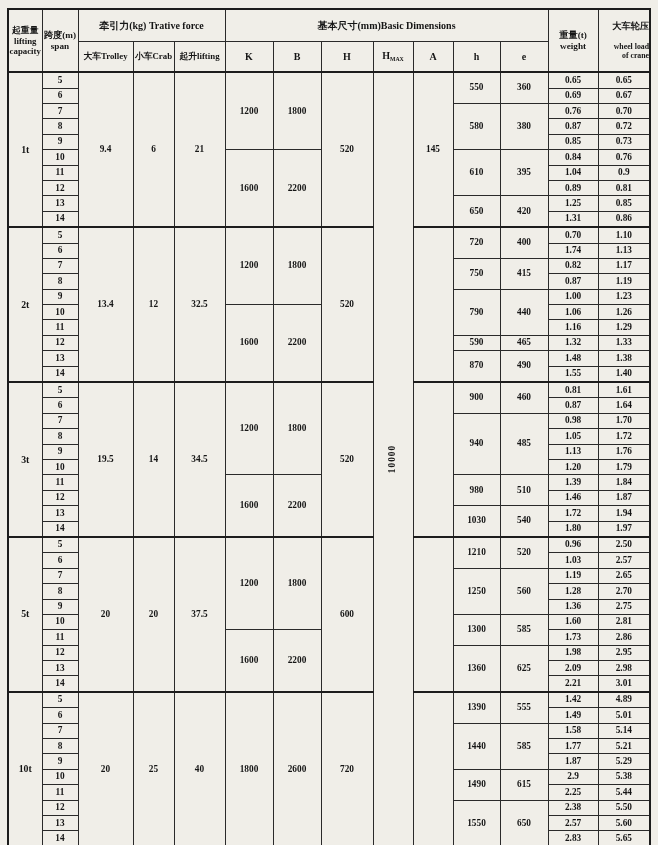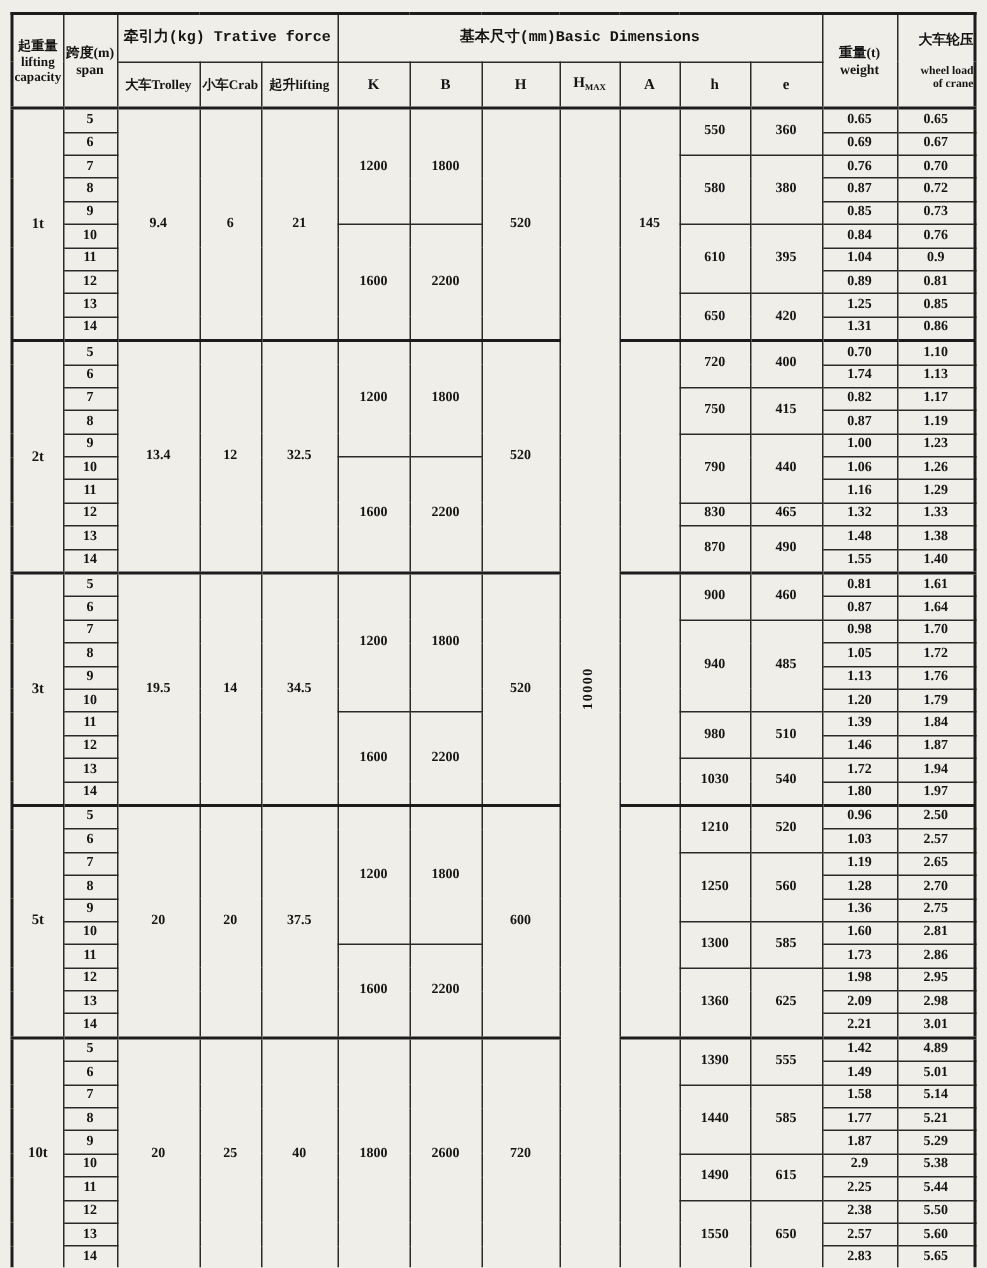--- a/index.html
+++ b/index.html
@@ -15,21 +15,21 @@
   table.spec{
     border-collapse:collapse;table-layout:fixed;width:644px;
     border:2px solid #1c1c1c;
     color:#151515;font-weight:bold;
   }
   .spec th,.spec td{
     border:1px solid #2a2a2a;text-align:center;vertical-align:middle;
     padding:0;overflow:hidden;
   }
   thead th{white-space:pre-line;line-height:1.15;}
-  th.hdr-main{font-size:10px;font-family:Liberation Mono, monospace;}
+  th.hdr-main{font-size:10px;}
   th.hdr-cap{font-size:8.8px;}
   th.hdr-span{font-size:9.2px;}
   th.hdr-sub{font-size:8.8px;height:26px;}
   th.hdr-dim{font-size:10px;}
   th.hdr-weight{font-size:9.2px;}
   th.hdr-wheel{font-size:9.2px;text-align:right;}
   th.hdr-wheel .en{font-size:7.8px;display:block;line-height:1.15;white-space:pre-line;}
   th.hdr-wheel .zh{display:block;margin-bottom:1px;}
   tr.hrow1 th{height:27px;}
   sub.mx{font-size:5.8px;vertical-align:-2px;font-weight:bold;}
@@ -213,21 +213,21 @@
           <td>1.06</td>
           <td>1.26</td>
         </tr>
         <tr>
           <td>11</td>
           <td>1.16</td>
           <td>1.29</td>
         </tr>
         <tr>
           <td>12</td>
-          <td rowspan="1">830</td>
+          <td rowspan="1">590</td>
           <td rowspan="1">465</td>
           <td>1.32</td>
           <td>1.33</td>
         </tr>
         <tr>
           <td>13</td>
           <td rowspan="2">870</td>
           <td rowspan="2">490</td>
           <td>1.48</td>
           <td>1.38</td>

